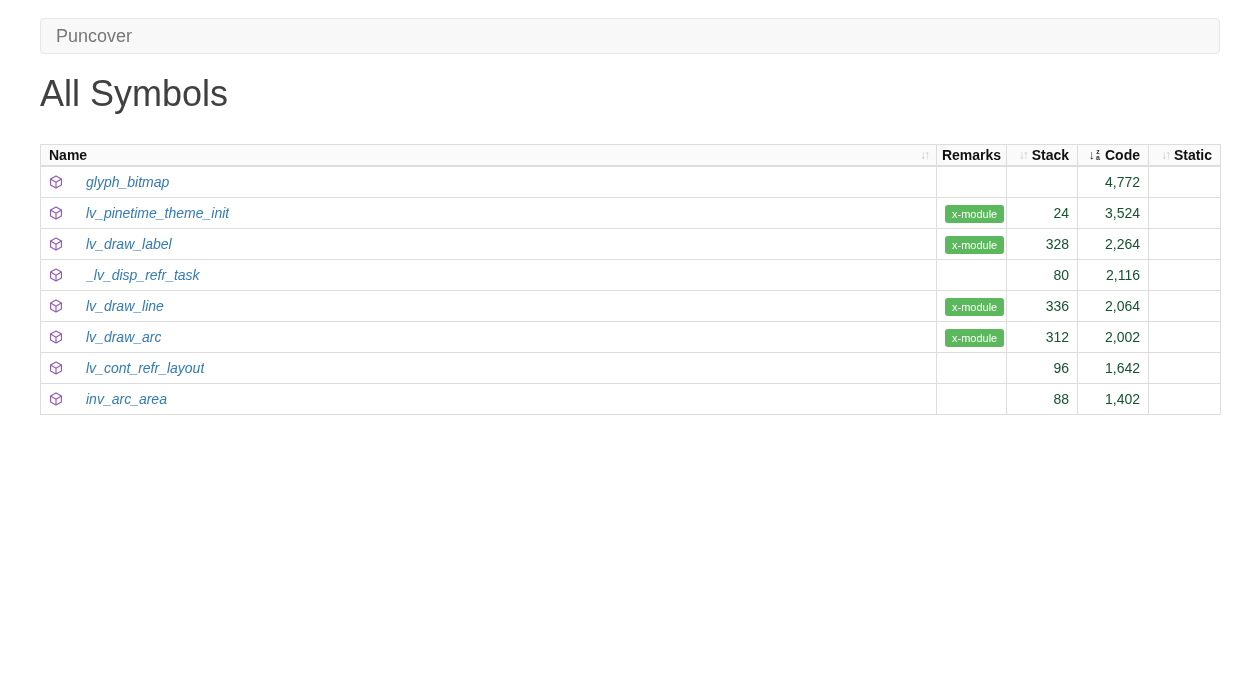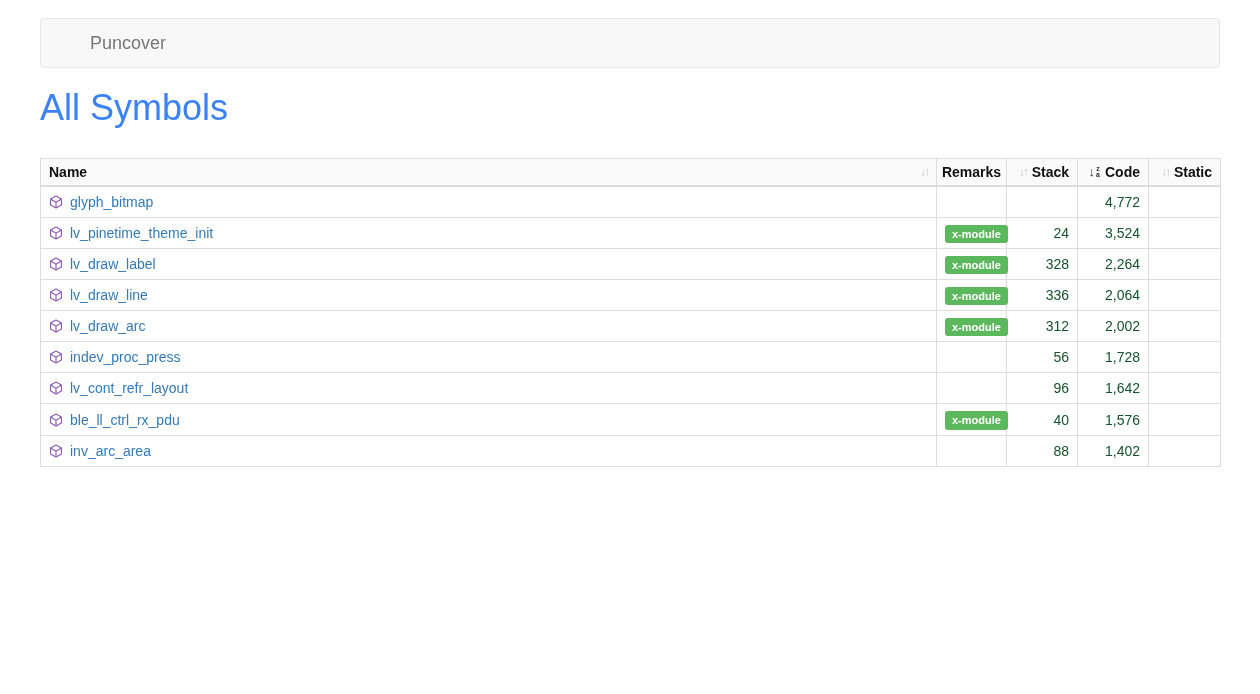--- a/index.html
+++ b/index.html
@@ -6,75 +6,75 @@
   html, body { background: #fff; }
   body {
     width: 1260px; height: 694px; overflow: hidden;
     font-family: "Liberation Sans", sans-serif;
     color: #333; font-size: 14px;
   }
   .container { width: 1180px; margin: 0 auto; }
 
   
   .navbar {
-    margin-top: 18px; height: 50px;
+    margin-top: 18px; height: 36px;
     background: #f8f8f8;
     border: 1px solid #e7e7e7;
     border-radius: 4px;
-    display: flex; align-items: center; padding-left: 34px;
+    display: flex; align-items: center;
   }
   .navbar-brand {
     padding: 0 15px; font-size: 18px; color: #777;
     text-decoration: none; line-height: 48px;
   }
 
   
   h1.page-title {
-    font-size: 36px; font-weight: 400; color: #3b82f6;
+    font-size: 36px; font-weight: 400; color: #404040;
     margin: 20px 0 10px; line-height: 1.1;
   }
 
   
   .table-wrap { margin-top: 30px; }
   table.symbols {
     width: 100%; border-collapse: collapse; table-layout: fixed;
     font-size: 14px; background: #fff;
   }
   table.symbols th {
     background: #fafafa;
     border: 1px solid #ddd; border-bottom: 2px solid #ddd;
-    height: 28px; padding: 0 8px;
+    height: 22px; padding: 0 8px;
     font-weight: bold; font-size: 14px; color: #111;
     cursor: pointer;
   }
   .th-inner { display: flex; align-items: center; width: 100%; }
   .th-inner.between { justify-content: space-between; }
   .th-inner.center  { justify-content: center; }
   .th-inner.end     { justify-content: flex-end; gap: 5px; }
 
   table.symbols td {
     border: 1px solid #ddd;
     padding: 5px 8px; line-height: 20px;
     vertical-align: middle;
   }
-  td.cell-name .name-wrap { display: flex; align-items: center; gap: 7px; }
+  td.cell-name .name-wrap { display: flex; align-items: center; gap: 23px; font-style: italic; }
   td.cell-name a {
     color: #337ab7; text-decoration: none;
     white-space: nowrap; overflow: hidden; text-overflow: ellipsis;
   }
   td.cell-remarks { text-align: center; }
   td.cell-num { text-align: right; color: #14532d; }
 
   .cube { display: inline-flex; flex: 0 0 auto; }
   .cube svg { display: block; }
 
   .badge-xmodule {
     display: inline-block;
     background: #5cb85c; color: #fff;
-    font-size: 11px; font-weight: bold;
+    font-size: 11px; font-weight: normal;
     padding: 3px 7px; border-radius: 3px; line-height: 1.1;
     white-space: nowrap;
   }
 
   
   .sort-icon {
     color: #c9c9c9; font-size: 12px; letter-spacing: -2px;
     display: inline-block; line-height: 1; flex: 0 0 auto;
   }
   .sort-icon.active { color: #333; display: inline-flex; align-items: center; letter-spacing: 0; }
@@ -205,20 +205,39 @@
   </tr>
           <tr>
     <td class="cell-name">
       <span class="name-wrap">
         <span class="cube">
           <svg viewBox="0 0 16 16" width="14" height="14" aria-hidden="true">
             <path d="M8 1.2 L14.2 4.7 L14.2 11.3 L8 14.8 L1.8 11.3 L1.8 4.7 Z" fill="none" stroke="#8f5bb3" stroke-width="1.3" stroke-linejoin="round"></path>
             <path d="M1.8 4.7 L8 8.2 L14.2 4.7 M8 8.2 L8 14.8" fill="none" stroke="#8f5bb3" stroke-width="1.3" stroke-linejoin="round"></path>
           </svg>
         </span>
+        <a href="#">_lv_disp_refr_task</a>
+      </span>
+    </td>
+    <td class="cell-remarks">
+      
+    </td>
+    <td class="cell-num cell-stack">80</td>
+    <td class="cell-num cell-code">2,116</td>
+    <td class="cell-num cell-static"></td>
+  </tr>
+          <tr>
+    <td class="cell-name">
+      <span class="name-wrap">
+        <span class="cube">
+          <svg viewBox="0 0 16 16" width="14" height="14" aria-hidden="true">
+            <path d="M8 1.2 L14.2 4.7 L14.2 11.3 L8 14.8 L1.8 11.3 L1.8 4.7 Z" fill="none" stroke="#8f5bb3" stroke-width="1.3" stroke-linejoin="round"></path>
+            <path d="M1.8 4.7 L8 8.2 L14.2 4.7 M8 8.2 L8 14.8" fill="none" stroke="#8f5bb3" stroke-width="1.3" stroke-linejoin="round"></path>
+          </svg>
+        </span>
         <a href="#">lv_draw_line</a>
       </span>
     </td>
     <td class="cell-remarks">
       <span class="badge-xmodule">x-module</span>
     </td>
     <td class="cell-num cell-stack">336</td>
     <td class="cell-num cell-code">2,064</td>
     <td class="cell-num cell-static"></td>
   </tr>
@@ -243,66 +262,28 @@
   </tr>
           <tr>
     <td class="cell-name">
       <span class="name-wrap">
         <span class="cube">
           <svg viewBox="0 0 16 16" width="14" height="14" aria-hidden="true">
             <path d="M8 1.2 L14.2 4.7 L14.2 11.3 L8 14.8 L1.8 11.3 L1.8 4.7 Z" fill="none" stroke="#8f5bb3" stroke-width="1.3" stroke-linejoin="round"></path>
             <path d="M1.8 4.7 L8 8.2 L14.2 4.7 M8 8.2 L8 14.8" fill="none" stroke="#8f5bb3" stroke-width="1.3" stroke-linejoin="round"></path>
           </svg>
         </span>
-        <a href="#">indev_proc_press</a>
-      </span>
-    </td>
-    <td class="cell-remarks">
-      
-    </td>
-    <td class="cell-num cell-stack">56</td>
-    <td class="cell-num cell-code">1,728</td>
-    <td class="cell-num cell-static"></td>
-  </tr>
-          <tr>
-    <td class="cell-name">
-      <span class="name-wrap">
-        <span class="cube">
-          <svg viewBox="0 0 16 16" width="14" height="14" aria-hidden="true">
-            <path d="M8 1.2 L14.2 4.7 L14.2 11.3 L8 14.8 L1.8 11.3 L1.8 4.7 Z" fill="none" stroke="#8f5bb3" stroke-width="1.3" stroke-linejoin="round"></path>
-            <path d="M1.8 4.7 L8 8.2 L14.2 4.7 M8 8.2 L8 14.8" fill="none" stroke="#8f5bb3" stroke-width="1.3" stroke-linejoin="round"></path>
-          </svg>
-        </span>
         <a href="#">lv_cont_refr_layout</a>
       </span>
     </td>
     <td class="cell-remarks">
       
     </td>
     <td class="cell-num cell-stack">96</td>
     <td class="cell-num cell-code">1,642</td>
-    <td class="cell-num cell-static"></td>
-  </tr>
-          <tr>
-    <td class="cell-name">
-      <span class="name-wrap">
-        <span class="cube">
-          <svg viewBox="0 0 16 16" width="14" height="14" aria-hidden="true">
-            <path d="M8 1.2 L14.2 4.7 L14.2 11.3 L8 14.8 L1.8 11.3 L1.8 4.7 Z" fill="none" stroke="#8f5bb3" stroke-width="1.3" stroke-linejoin="round"></path>
-            <path d="M1.8 4.7 L8 8.2 L14.2 4.7 M8 8.2 L8 14.8" fill="none" stroke="#8f5bb3" stroke-width="1.3" stroke-linejoin="round"></path>
-          </svg>
-        </span>
-        <a href="#">ble_ll_ctrl_rx_pdu</a>
-      </span>
-    </td>
-    <td class="cell-remarks">
-      <span class="badge-xmodule">x-module</span>
-    </td>
-    <td class="cell-num cell-stack">40</td>
-    <td class="cell-num cell-code">1,576</td>
     <td class="cell-num cell-static"></td>
   </tr>
           <tr>
     <td class="cell-name">
       <span class="name-wrap">
         <span class="cube">
           <svg viewBox="0 0 16 16" width="14" height="14" aria-hidden="true">
             <path d="M8 1.2 L14.2 4.7 L14.2 11.3 L8 14.8 L1.8 11.3 L1.8 4.7 Z" fill="none" stroke="#8f5bb3" stroke-width="1.3" stroke-linejoin="round"></path>
             <path d="M1.8 4.7 L8 8.2 L14.2 4.7 M8 8.2 L8 14.8" fill="none" stroke="#8f5bb3" stroke-width="1.3" stroke-linejoin="round"></path>
           </svg>

